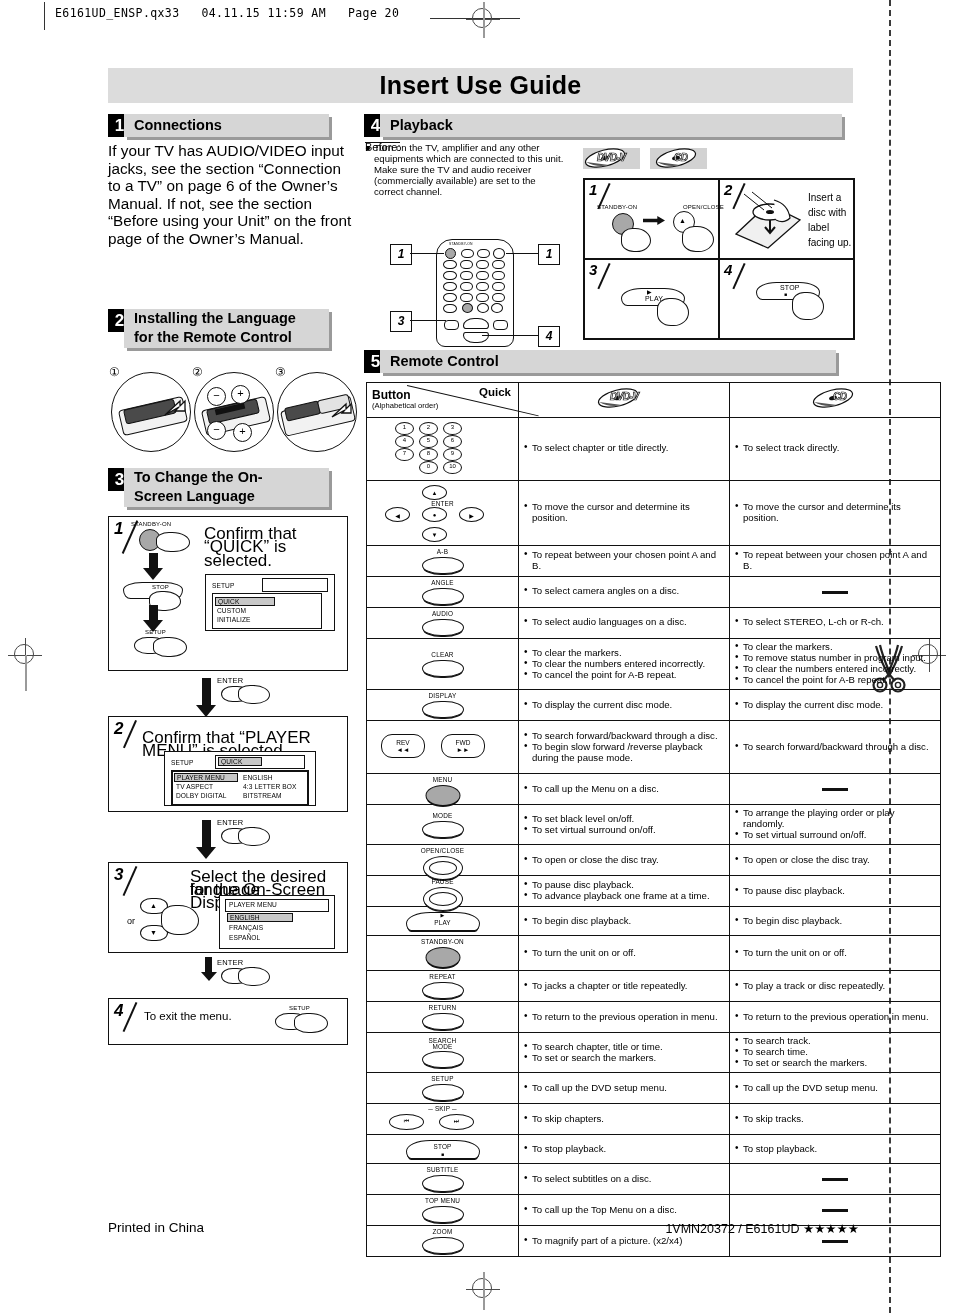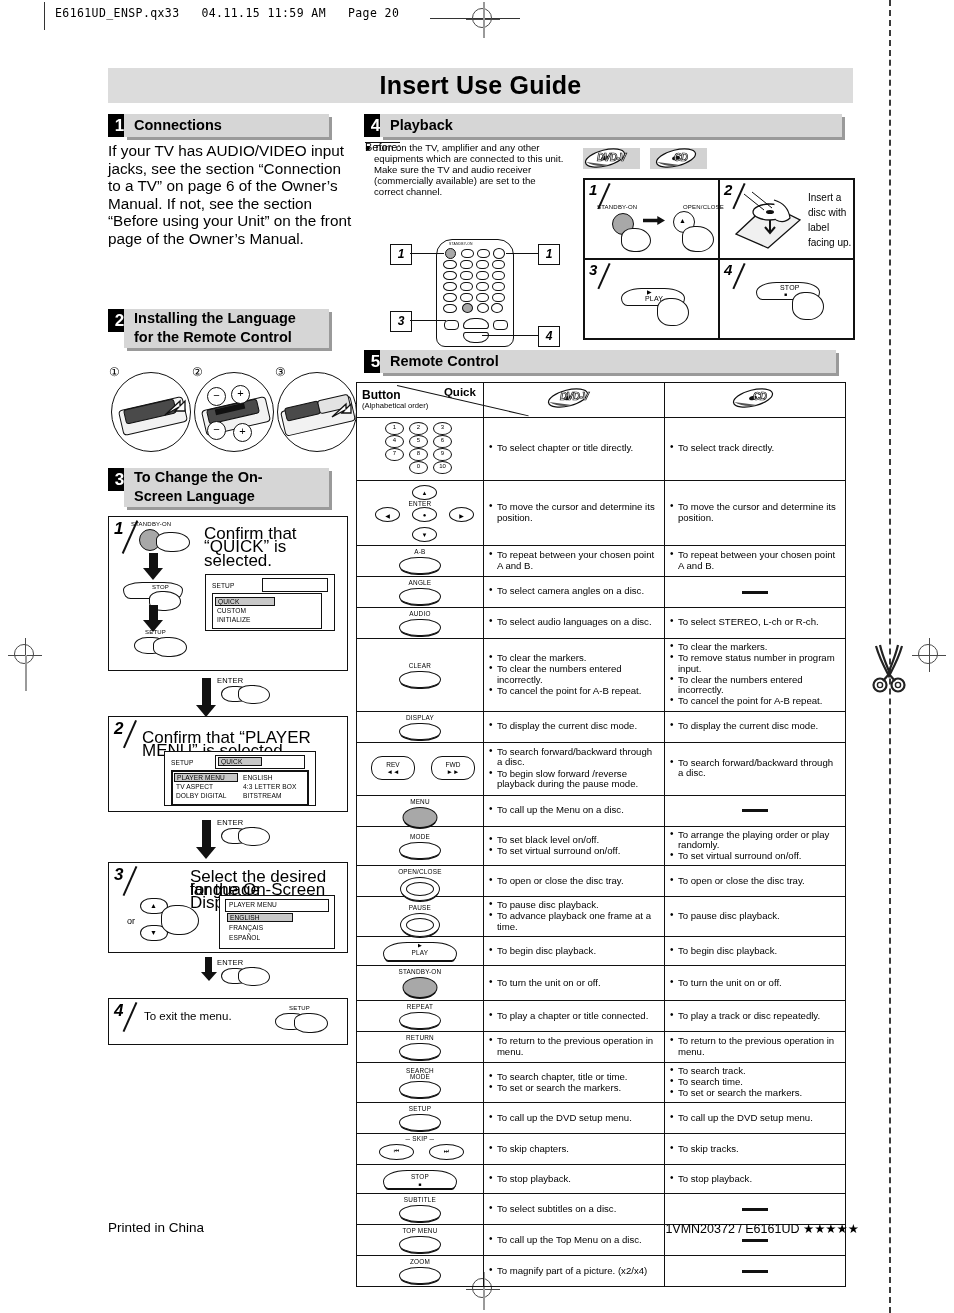--- a/index.html
+++ b/index.html
@@ -91,21 +91,21 @@
 
   
   .remote{position:absolute;border:1.6px solid #111;border-radius:16px 16px 9px 9px;background:#fff;}
   .rbtn{position:absolute;border:1.1px solid #111;border-radius:50%/58%;background:#fff;}
   .rbtn.g{background:#a8a8a8;}
   .callout{position:absolute;border:1.6px solid #111;background:#fff;font-size:12px;
            font-style:italic;font-weight:bold;text-align:center;width:20px;height:19px;line-height:19px;}
   .lead{position:absolute;background:#111;height:1.4px;}
 
   
-  table.rc{position:absolute;left:356px;top:382px;width:490px;border-collapse:collapse;}
+  table.rc{position:absolute;left:366px;top:382px;width:575px;border-collapse:collapse;}
   table.rc td{border:1.1px solid #111;vertical-align:middle;padding:0;}
   .cbtn{width:133px;position:relative;}
   .cdesc{width:176px;padding:3px 4px 3px 5px !important;font-size:9.6px;line-height:10.6px;}
   .cdesc ul{margin:0;padding:0;list-style:none;}
   .cdesc li{position:relative;padding-left:8px;margin:0 0 .5px 0;}
   .cdesc li::before{content:"\2022";position:absolute;left:0;top:-1px;font-size:10px;}
   .dash{text-align:center;font-size:9.6px;}
   .dash span{display:inline-block;width:26px;height:3px;background:#111;vertical-align:middle;}
   .thead-btn{position:relative;height:34px;}
   .thead-btn .bt{position:absolute;left:5px;top:5px;font-size:12px;font-weight:bold;}
@@ -791,21 +791,21 @@
       </tr>
       <tr>
         <td class="cbtn">
           <div class="bcell" style="height: 30px;">
             <div class="blabel" style="top: 2px;">REPEAT</div>
             <div class="bshape" style="top: 11px;"></div>
           </div>
         </td>
         <td class="cdesc">
           <ul>
-            <li>To play a chapter or title connected.</li>
+            <li>To jacks a chapter or title repeatedly.</li>
           </ul>
         </td>
         <td class="cdesc">
           <ul>
             <li>To play a track or disc repeatedly.</li>
           </ul>
         </td>
       </tr>
       <tr>
         <td class="cbtn">

